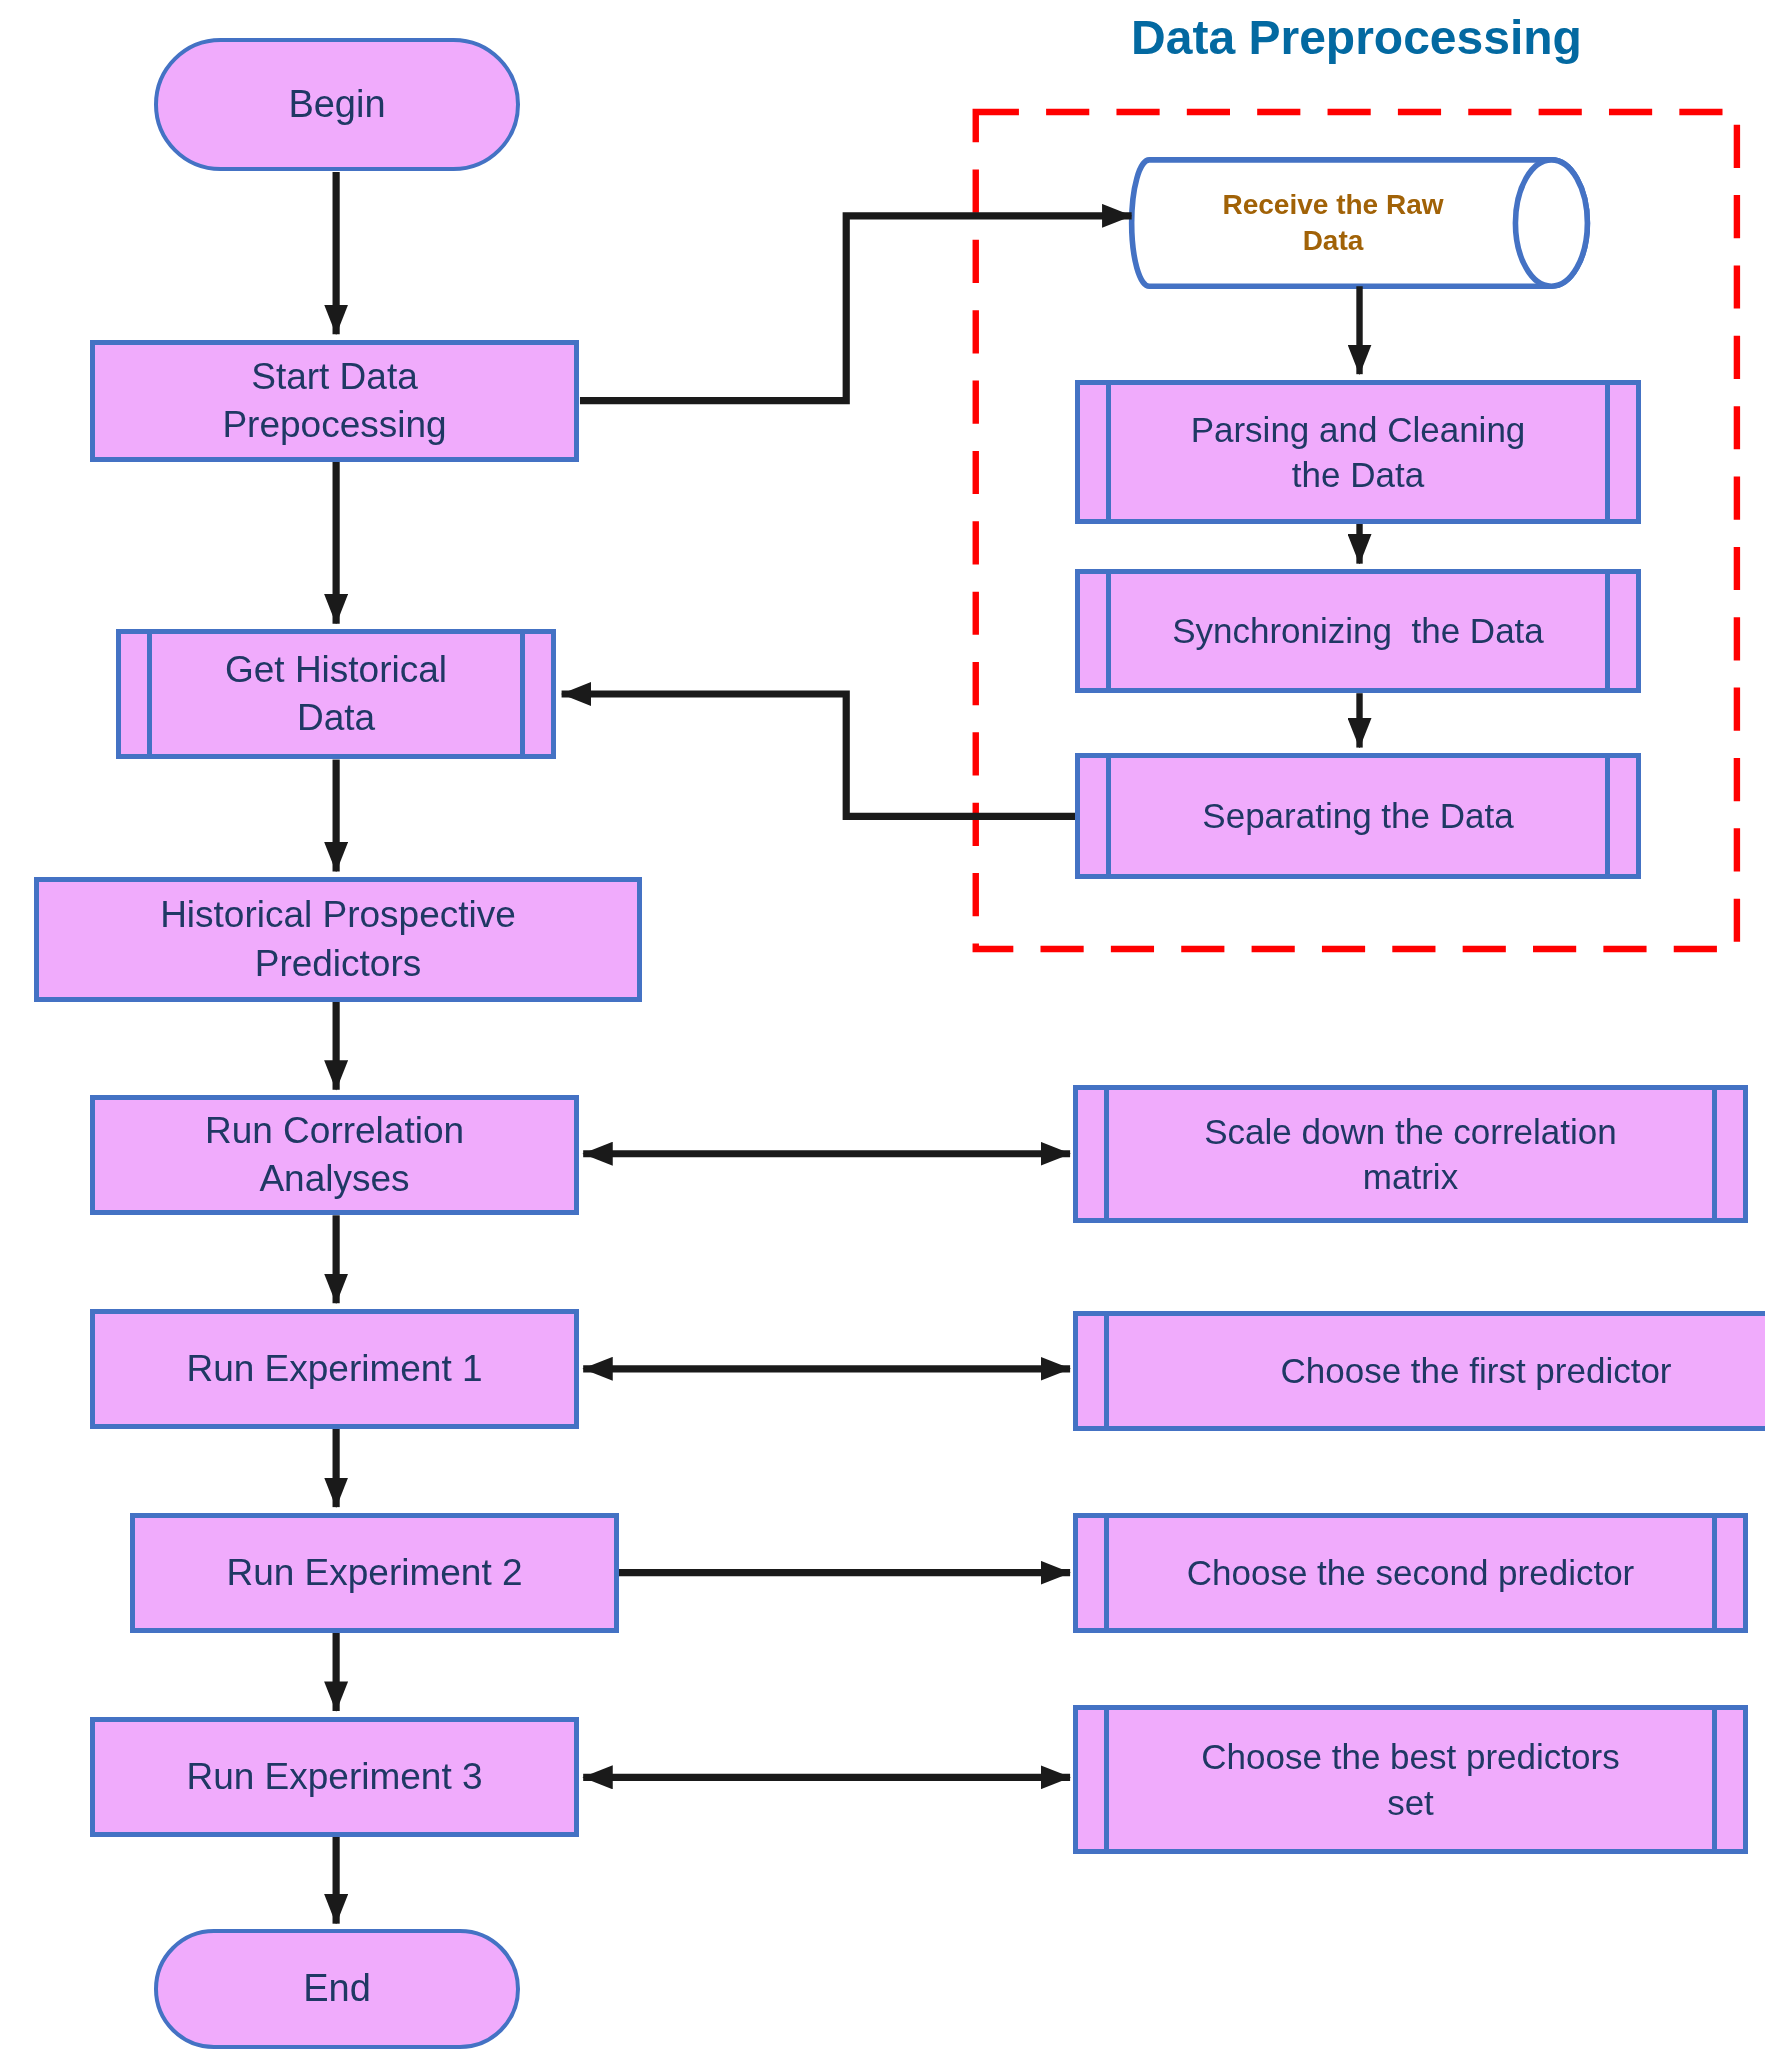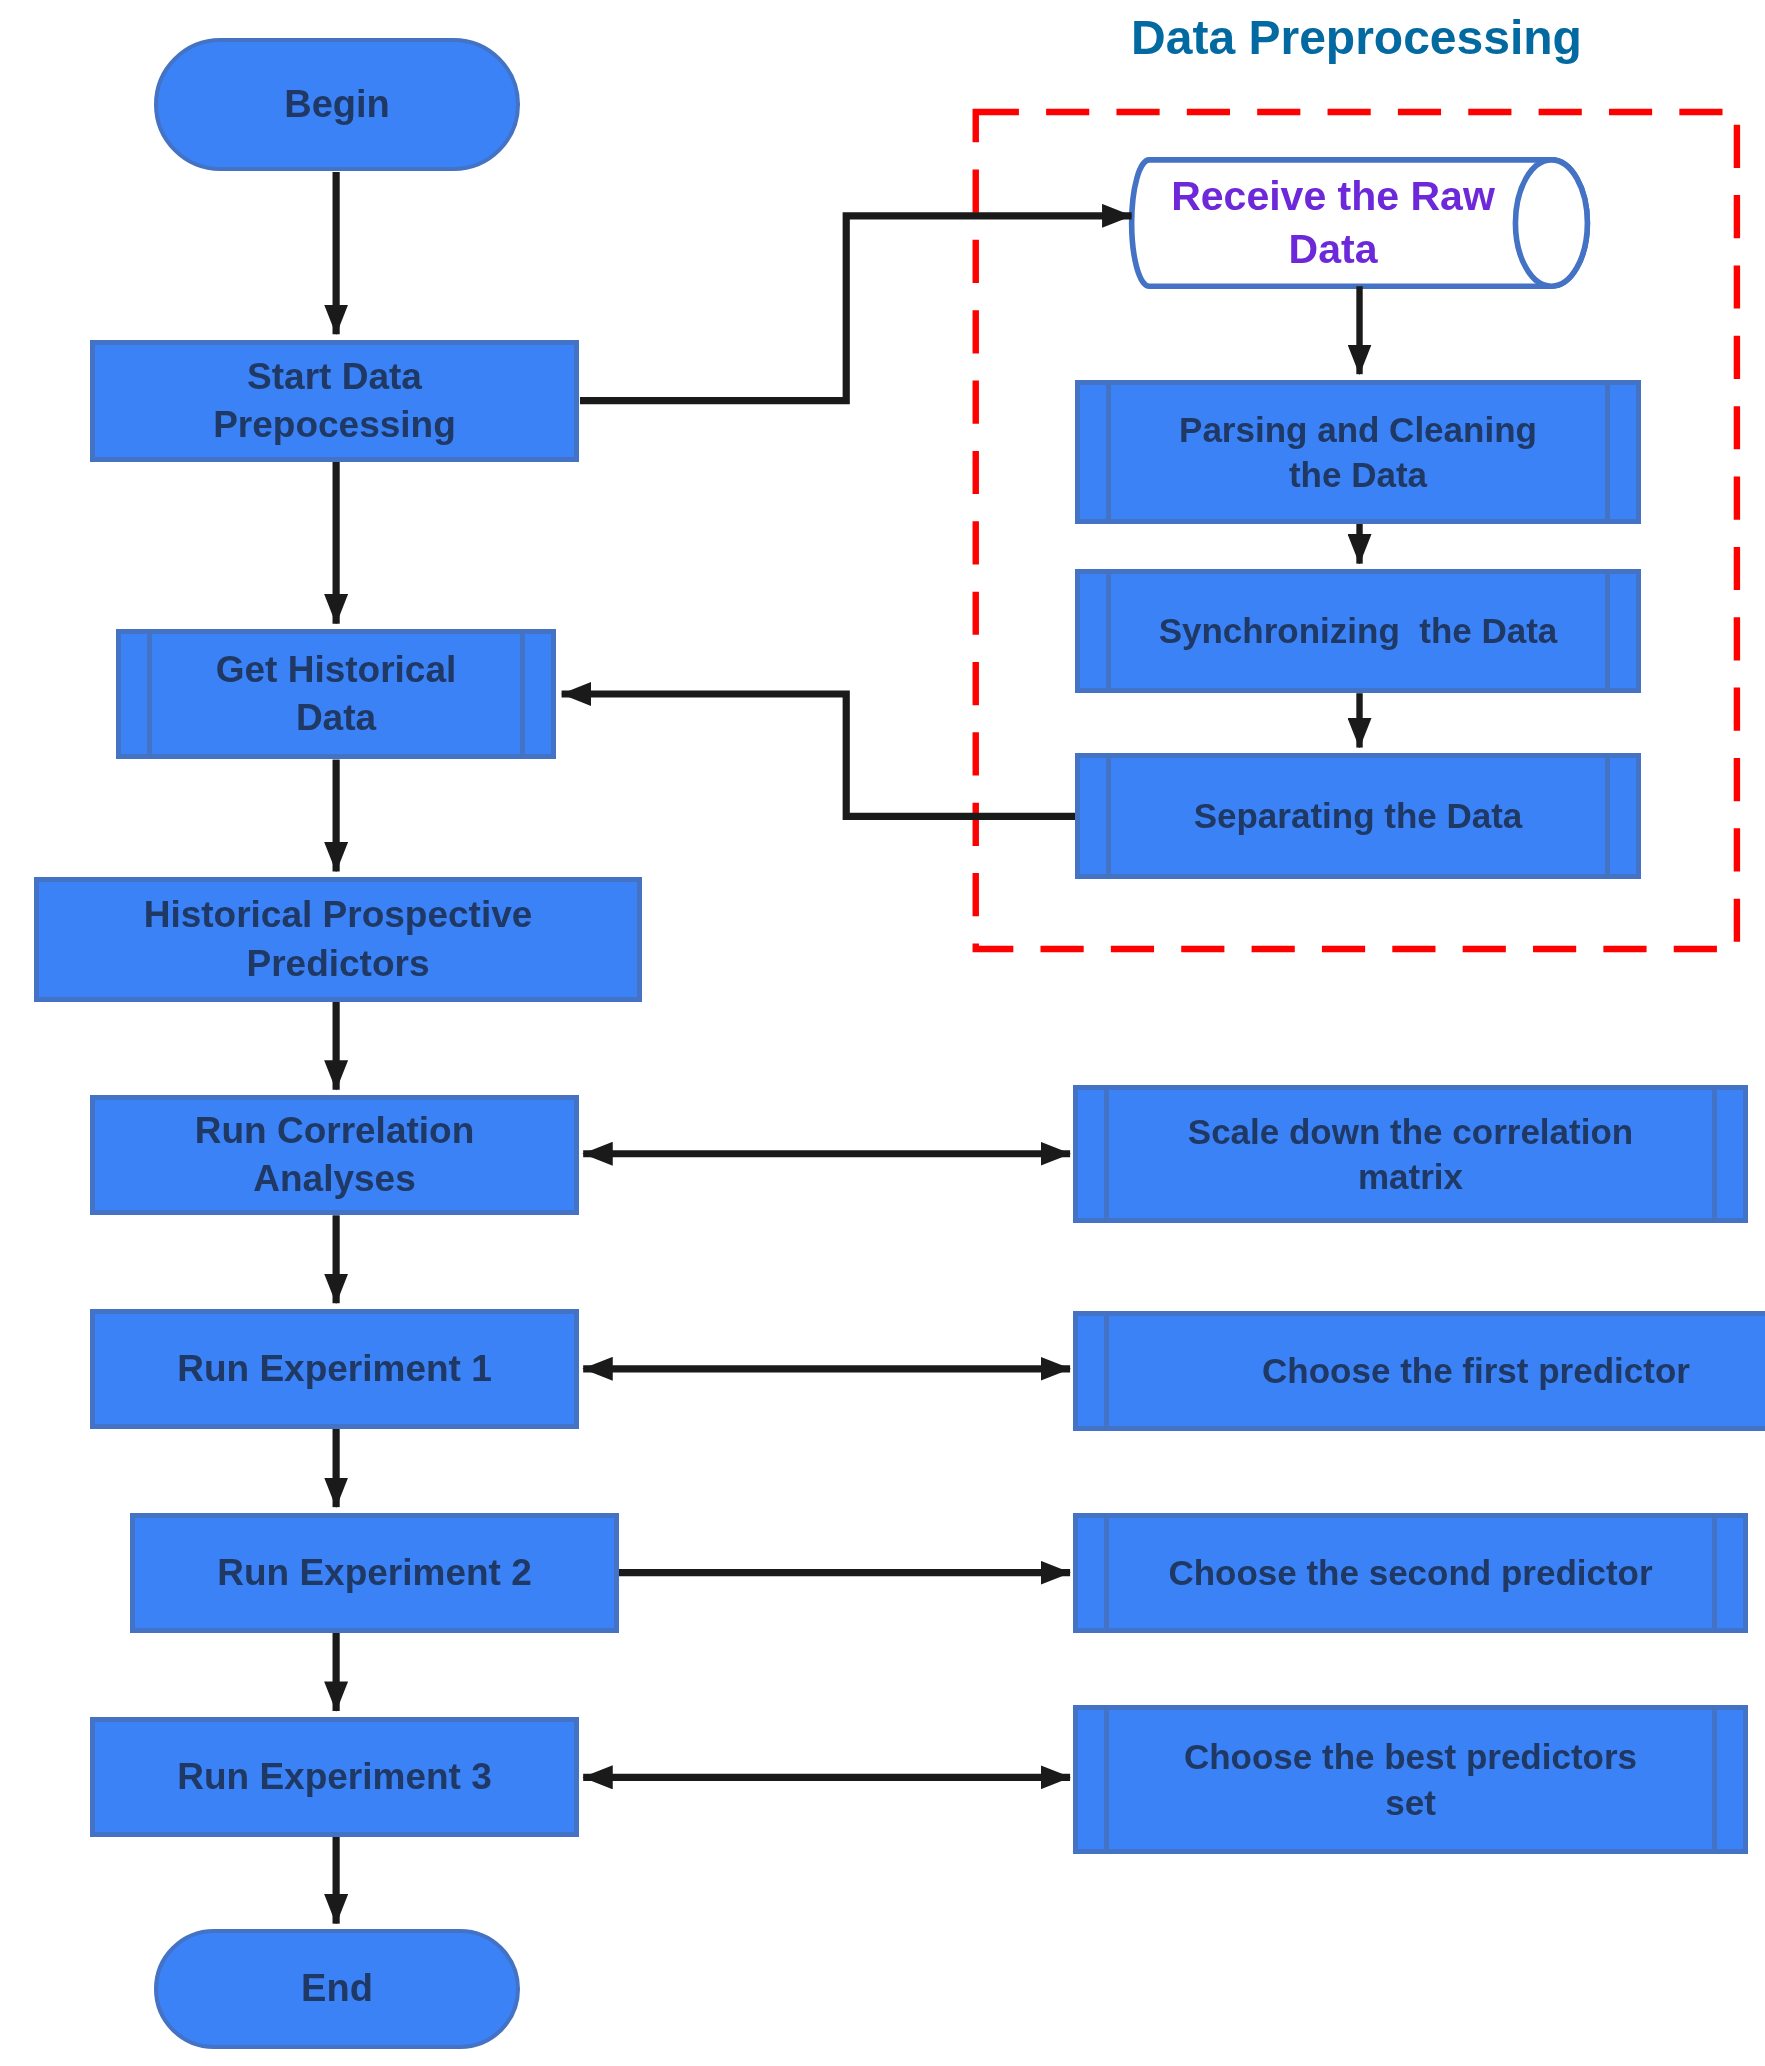--- a/index.html
+++ b/index.html
@@ -7,45 +7,45 @@
     position:relative;
     width:1766px;height:2066px;
     background:#ffffff;
     font-family:"Liberation Sans", sans-serif;
     overflow:hidden;
   }
   #wires{position:absolute;left:0;top:0;z-index:1;}
   .node{
     position:absolute;
     box-sizing:border-box;
-    background:#3b82f6;
+    background:#f0abfc;
     border:5.6px solid #4472C4;
     color:#1F3864;
     display:flex;flex-direction:column;
     align-items:center;justify-content:center;
     text-align:center;
-    font-weight:bold;
+    font-weight:normal;
     font-size:37px;line-height:1.3;
     z-index:2;
     white-space:pre-wrap;
   }
   .terminator{border-radius:72px;border-width:4.8px;font-size:38px;}
   .predef .bar{
     position:absolute;top:0;bottom:0;width:5.6px;
     background:#4472C4;
   }
   .predef .bar.l{left:25.6px;}
   .predef .bar.r{right:25.6px;}
   .rightproc{font-size:35px;}
   .cyl-label{
     position:absolute;z-index:3;
     box-sizing:border-box;
     display:flex;flex-direction:column;align-items:center;justify-content:center;
-    text-align:center;color:#6d28d9;font-weight:bold;
-    font-size:41px;line-height:1.3;
+    text-align:center;color:#a16207;font-weight:bold;
+    font-size:28px;line-height:1.3;
   }
   .section-title{
     position:absolute;z-index:2;
     color:#0369a1;font-weight:bold;
     font-size:48px;text-align:center;
   }
 </style>
 </head>
 <body>
 

